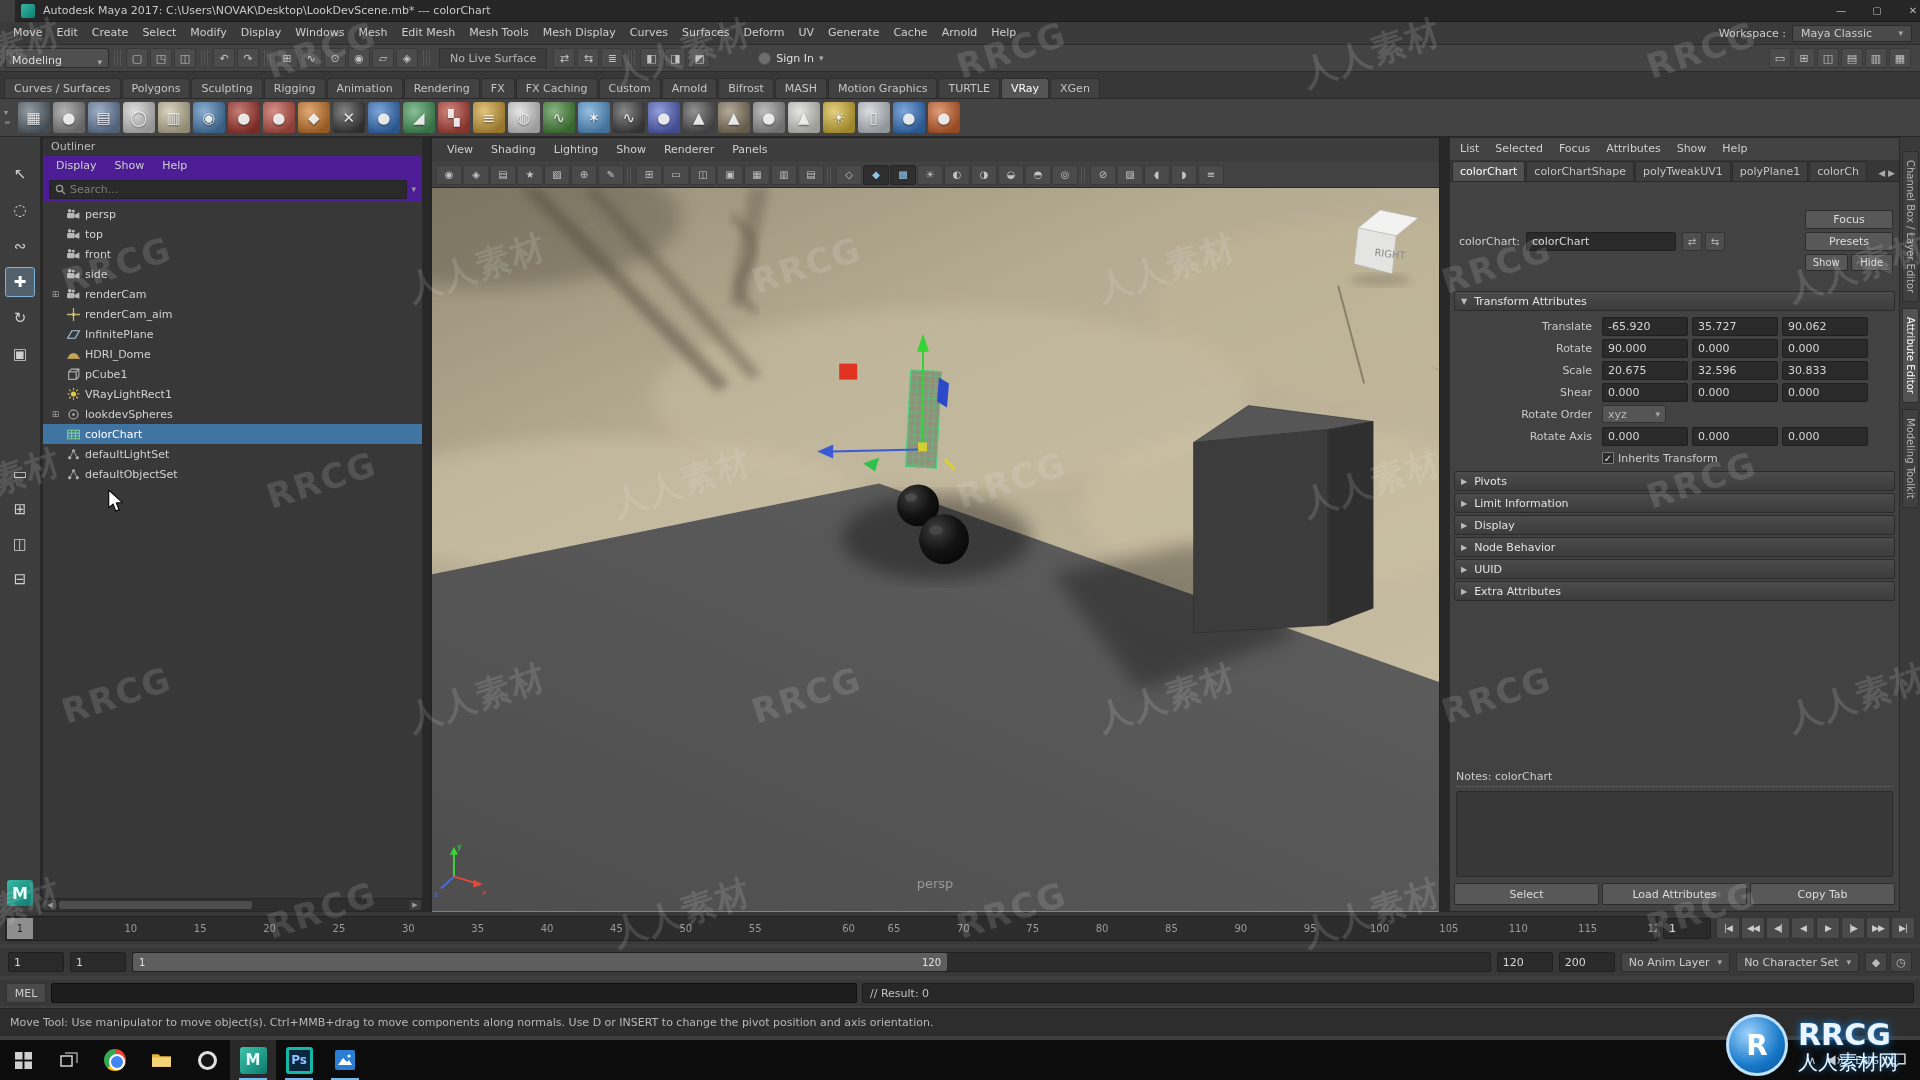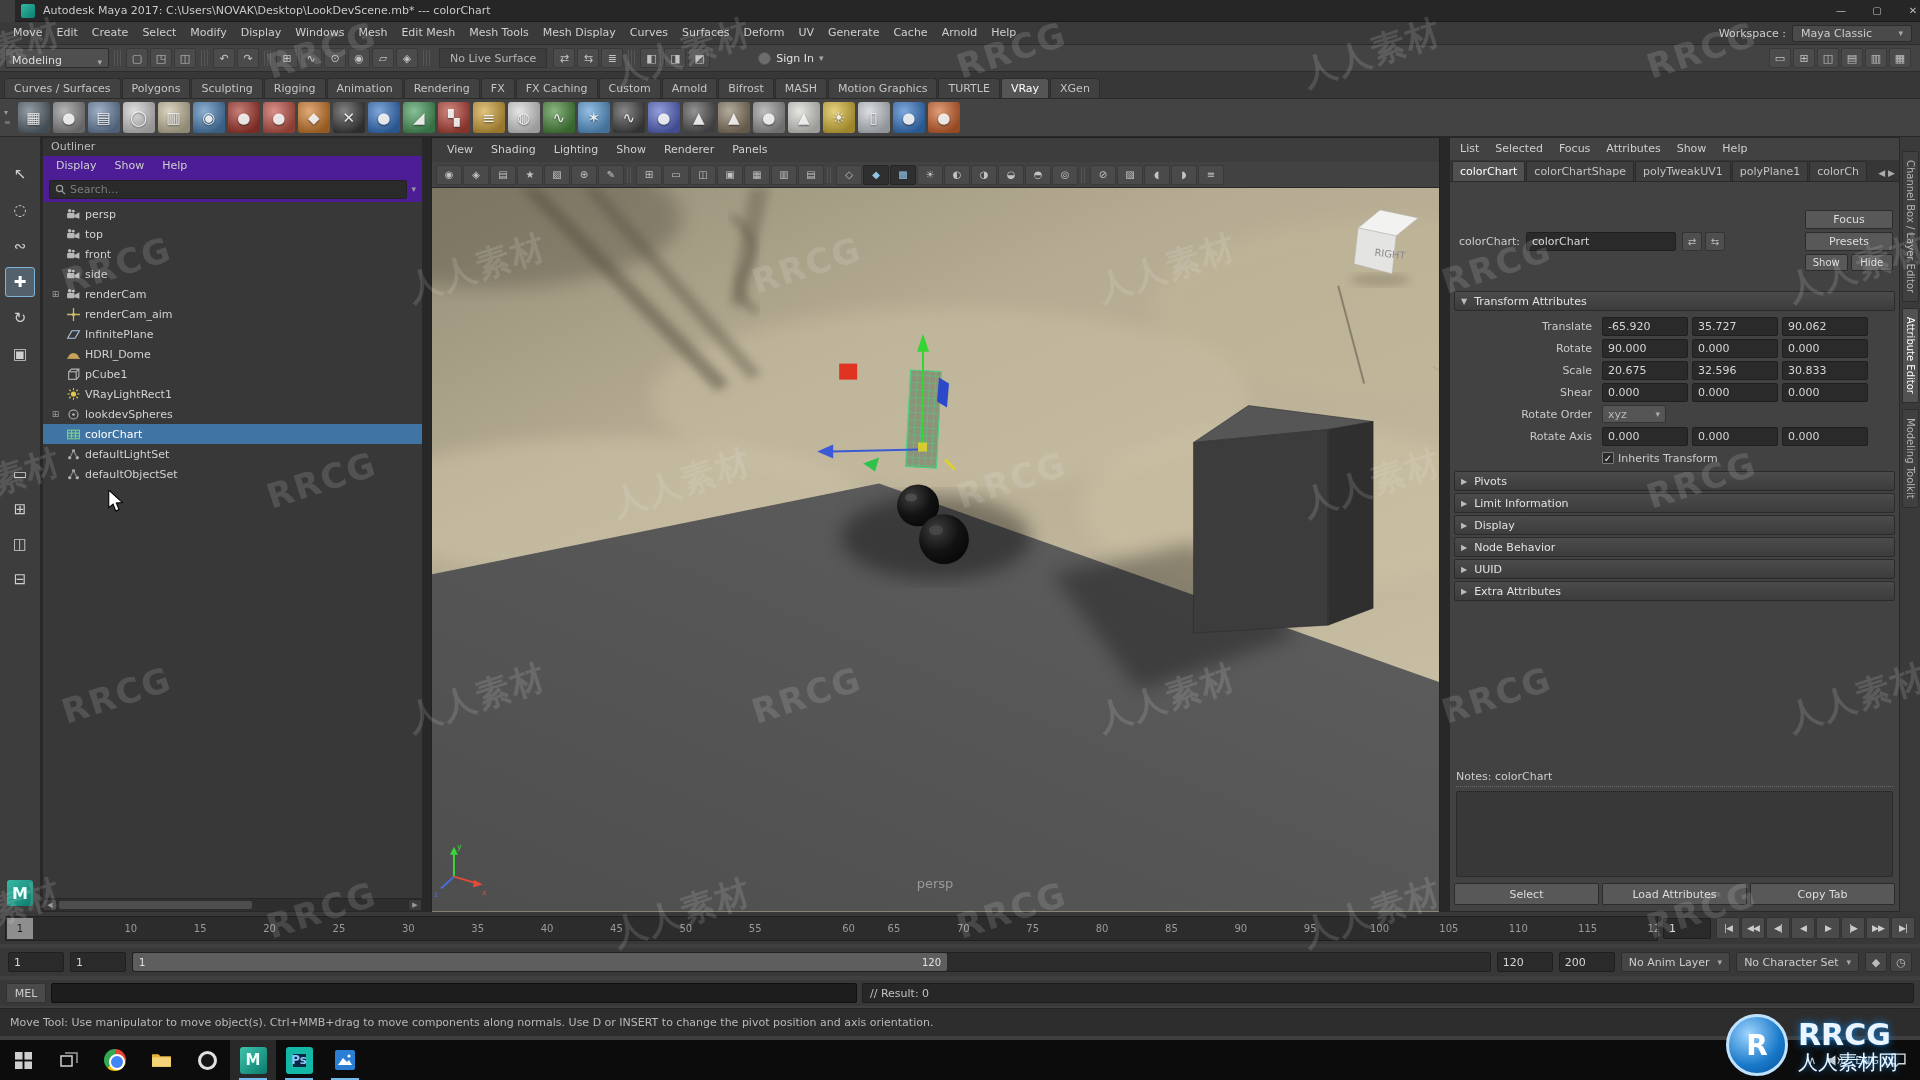--- a/index.html
+++ b/index.html
@@ -149,21 +149,21 @@
   
   #taskbar{position:absolute;top:1040px;left:0;width:100%;height:40px;background:#0c0c0c;display:flex;align-items:center;}
   #taskbar-apps{display:flex;height:100%;}
   .tb-icon{width:46px;height:40px;display:flex;align-items:center;justify-content:center;position:relative;}
   .tb-icon.open::after{content:"";position:absolute;bottom:0;left:9px;right:9px;height:2px;background:#76b9ed;}
   .tb-icon.focused{background:rgba(255,255,255,.12);}
   .chrome-ball{width:22px;height:22px;border-radius:50%;background:conic-gradient(#e94335 0 30%,#fbbc05 30% 62%,#34a853 62% 100%);position:relative;}
   .chrome-ball::after{content:"";position:absolute;left:5px;top:5px;width:12px;height:12px;border-radius:50%;background:#4285f4;border:2px solid #fff;}
   .ring-ball{width:19px;height:19px;border-radius:50%;border:3px solid #e2e2e2;background:#161616;}
   .maya-tile{width:27px;height:27px;border-radius:3px;background:linear-gradient(135deg,#3fc3ad,#0b7a6e);color:#ecfffa;font-weight:bold;font-size:15px;display:flex;align-items:center;justify-content:center;}
-  .ps-tile{width:27px;height:27px;border-radius:3px;background:#0b2740;border:7px solid #14b8a6;color:#8fc6ff;font-weight:bold;font-size:12px;display:flex;align-items:center;justify-content:center;}
+  .ps-tile{width:27px;height:27px;border-radius:3px;background:#0b2740;border:3px solid #14b8a6;color:#8fc6ff;font-weight:bold;font-size:12px;display:flex;align-items:center;justify-content:center;}
   #tray{margin-left:auto;display:flex;align-items:center;gap:12px;padding-right:14px;color:#ddd;font-size:11px;}
   .tray-item{display:flex;align-items:center;justify-content:center;}
 
   
   #watermarks{position:absolute;inset:0;pointer-events:none;z-index:50;}
   .wm{position:absolute;color:#f0f0f0;opacity:.14;font-size:34px;font-weight:bold;transform:rotate(-18deg);letter-spacing:2px;white-space:nowrap;}
   #wm-logo{position:absolute;right:22px;bottom:4px;display:flex;align-items:center;gap:10px;}
   #wm-logo .circ{width:62px;height:62px;border-radius:50%;background:radial-gradient(circle at 35% 30%,#9fd4ff,#1778c8 60%,#0a4f96);display:flex;align-items:center;justify-content:center;color:#fff;font-weight:bold;font-size:28px;border:3px solid #bfe2ff;}
   #wm-logo .tcol{display:flex;flex-direction:column;line-height:1.1;}
   #wm-logo .t1{font-size:30px;font-weight:bold;color:#eaf5ff;text-shadow:0 0 8px #1778c8,0 0 2px #1778c8;}

